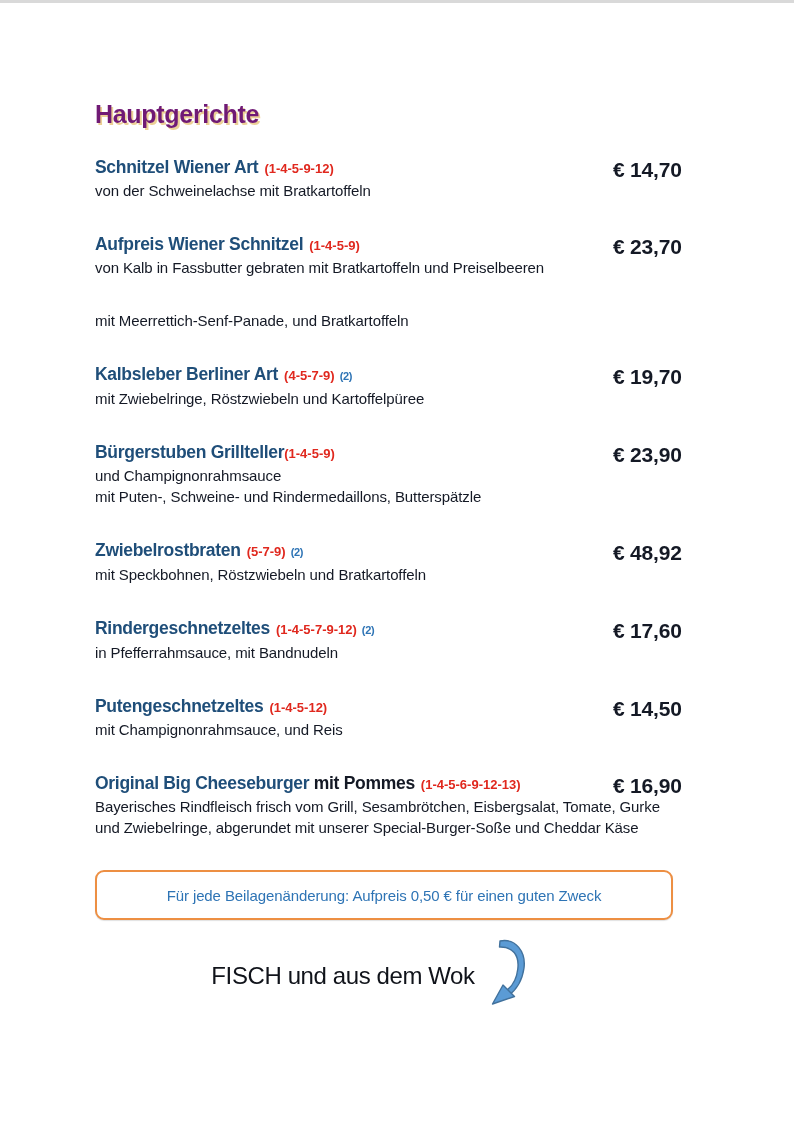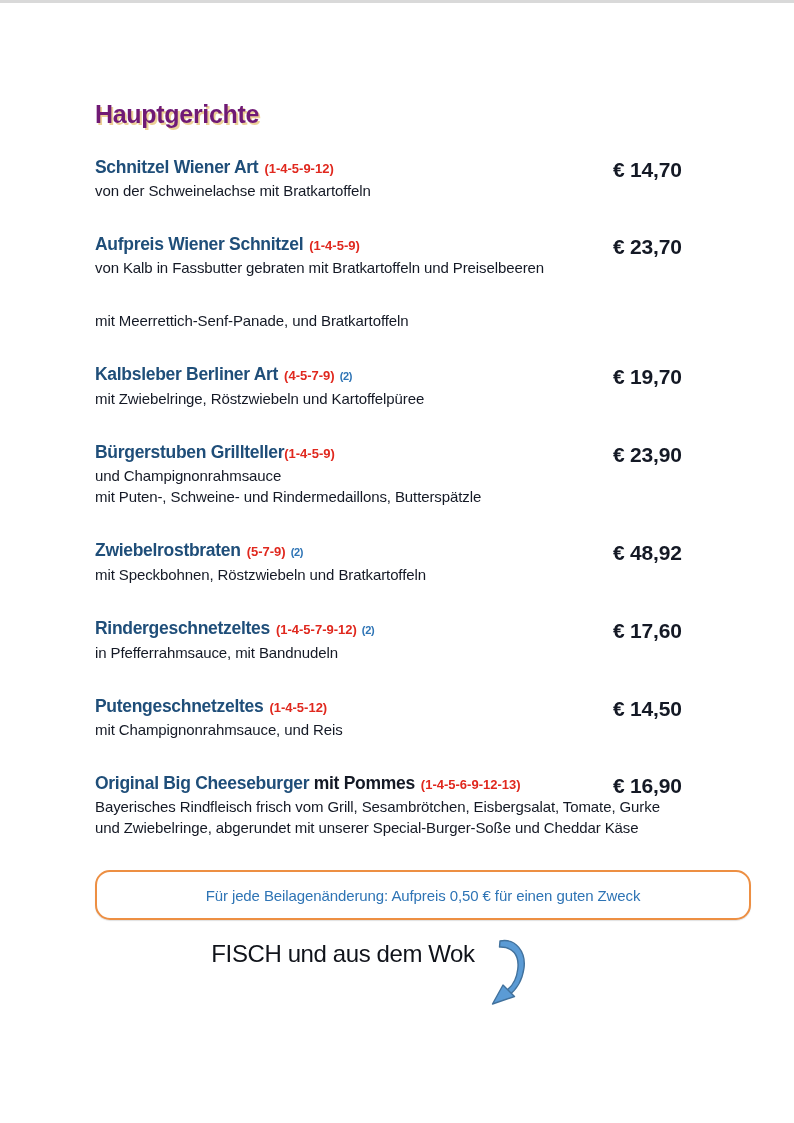--- a/index.html
+++ b/index.html
@@ -69,41 +69,41 @@
   }
   .desc {
     font-size: 15px;
     line-height: 21px;
     letter-spacing: -0.1px;
     color: #141925;
   }
   .notice-box {
     box-sizing: border-box;
     margin: 28px 0 0 95px;
-    width: 656px;
+    width: 578px;
     height: 50px;
     border: 2px solid #ed8f43;
-    border-radius: 15px;
+    border-radius: 9px;
     display: flex;
     align-items: center;
     justify-content: center;
     background: #ffffff;
     box-shadow: 0 1px 1px rgba(0,0,0,0.12);
   }
   .notice-text {
     font-size: 15px;
     font-weight: 400;
     color: #2e74b5;
     letter-spacing: -0.1px;
   }
   .footer-row {
     margin-top: 20px;
     width: 740px;
     display: flex;
-    align-items: flex-start;
+    align-items: center;
     justify-content: center;
   }
   .fisch-heading {
     font-size: 24px;
     font-weight: 400;
     letter-spacing: -0.4px;
     color: #10131a;
   }
   .curved-arrow {
     margin-left: 14px;

